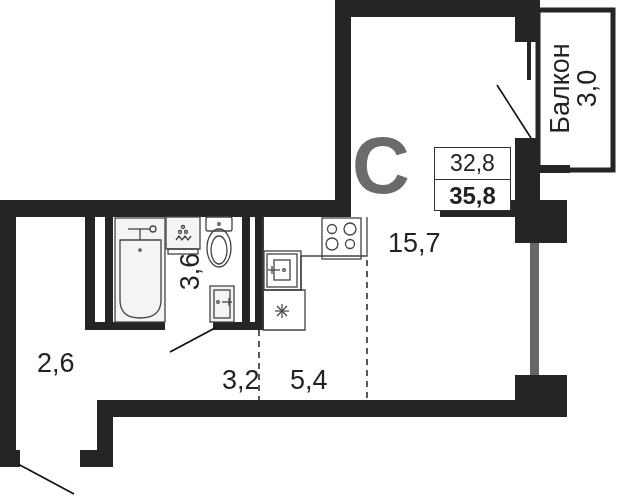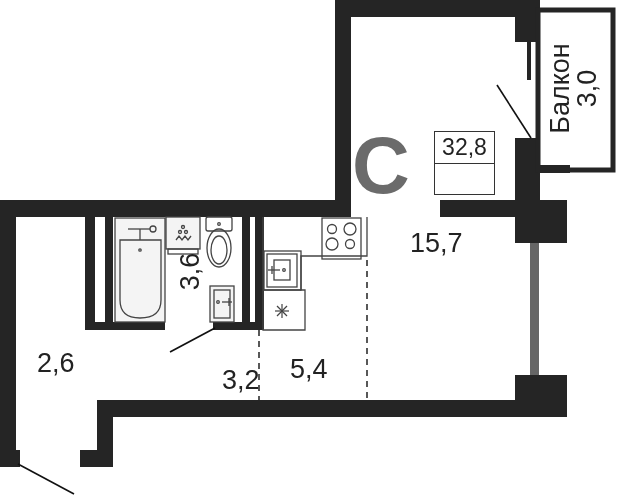--- a/index.html
+++ b/index.html
@@ -2,21 +2,21 @@
 <html><head>
 <meta charset="utf-8">
 <style>
   html, body { margin:0; padding:0; background:#ffffff; }
   body { width:620px; height:496px; overflow:hidden; position:relative; font-family:"Liberation Sans", sans-serif; }
   svg { position:absolute; left:0; top:0; }
   .lbl { position:absolute; color:#222; font-family:"Liberation Sans", sans-serif; line-height:1; white-space:nowrap; }
   .area { font-size:27px; }
   .vert { transform-origin:center center; transform:rotate(-90deg); }
   .type-letter { position:absolute; left:352px; top:126px; font-size:80px; font-weight:bold; color:#6b6b6b; line-height:1; }
-  .area-box { position:absolute; left:434px; top:131px; width:61px; height:64px; border:1.5px solid #333; background:#fff; box-sizing:border-box; }
+  .area-box { position:absolute; left:434px; top:147px; width:77px; height:64px; border:1.5px solid #333; background:#fff; box-sizing:border-box; }
   .area-box .row { height:31px; display:flex; align-items:center; justify-content:center; font-size:23px; color:#222; }
   .area-box .row.top { border-bottom:1.5px solid #333; }
   .area-box .row.bottom { font-weight:bold; font-size:24px; }
 </style>
 </head>
 <body>
 
 <svg width="620" height="496" viewBox="0 0 620 496">
 
   <g fill="#252525">
@@ -128,22 +128,23 @@
     <line x1="277" y1="306" x2="287" y2="316"></line>
     <line x1="287" y1="306" x2="277" y2="316"></line>
     <line x1="282" y1="304" x2="282" y2="318"></line>
     <line x1="275" y1="311" x2="289" y2="311"></line>
   </g>
 </svg>
 
 <div class="type-letter">C</div>
 <div class="area-box">
   <div class="row top">32,8</div>
+  <div class="row bottom">35,8</div>
 </div>
 
-<div class="lbl area" style="left:410px; top:230px;">15,7</div>
-<div class="lbl area" style="left:290px; top:356px;">5,4</div>
+<div class="lbl area" style="left:388px; top:230px;">15,7</div>
+<div class="lbl area" style="left:290px; top:367px;">5,4</div>
 <div class="lbl area" style="left:182px; top:367px;margin-left:40px;">3,2</div>
 <div class="lbl area" style="left:37px; top:350px;">2,6</div>
 <div class="lbl area vert" style="left:172px; top:258px;">3,6</div>
 
 <div class="lbl vert" style="left:510px; top:75px; font-size:27px; width:100px; text-align:center;">Балкон</div>
 <div class="lbl vert" style="left:557px; top:75px; font-size:27px; width:60px; text-align:center;">3,0</div>
 
 </body></html>

